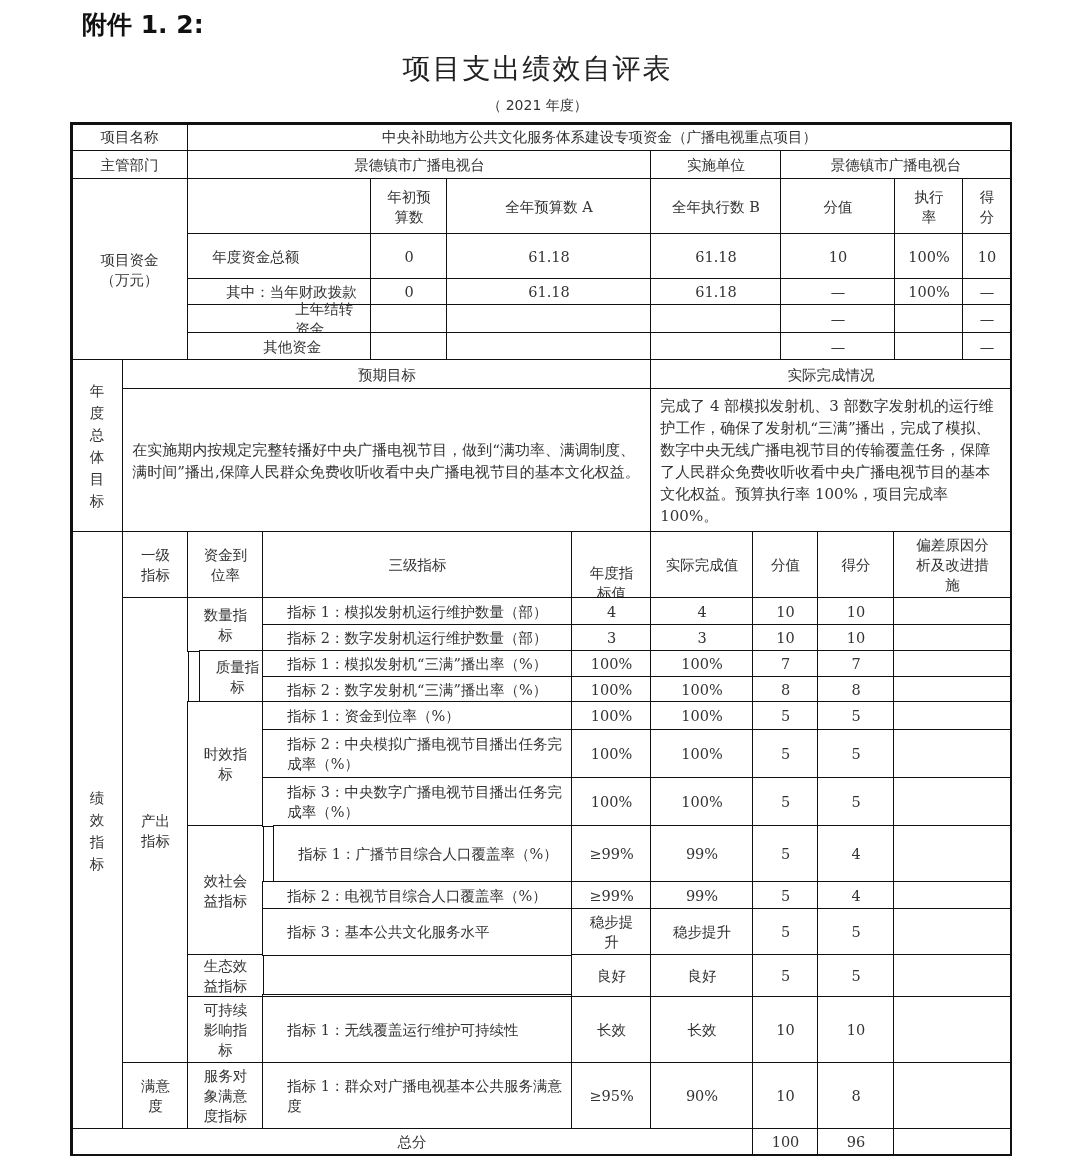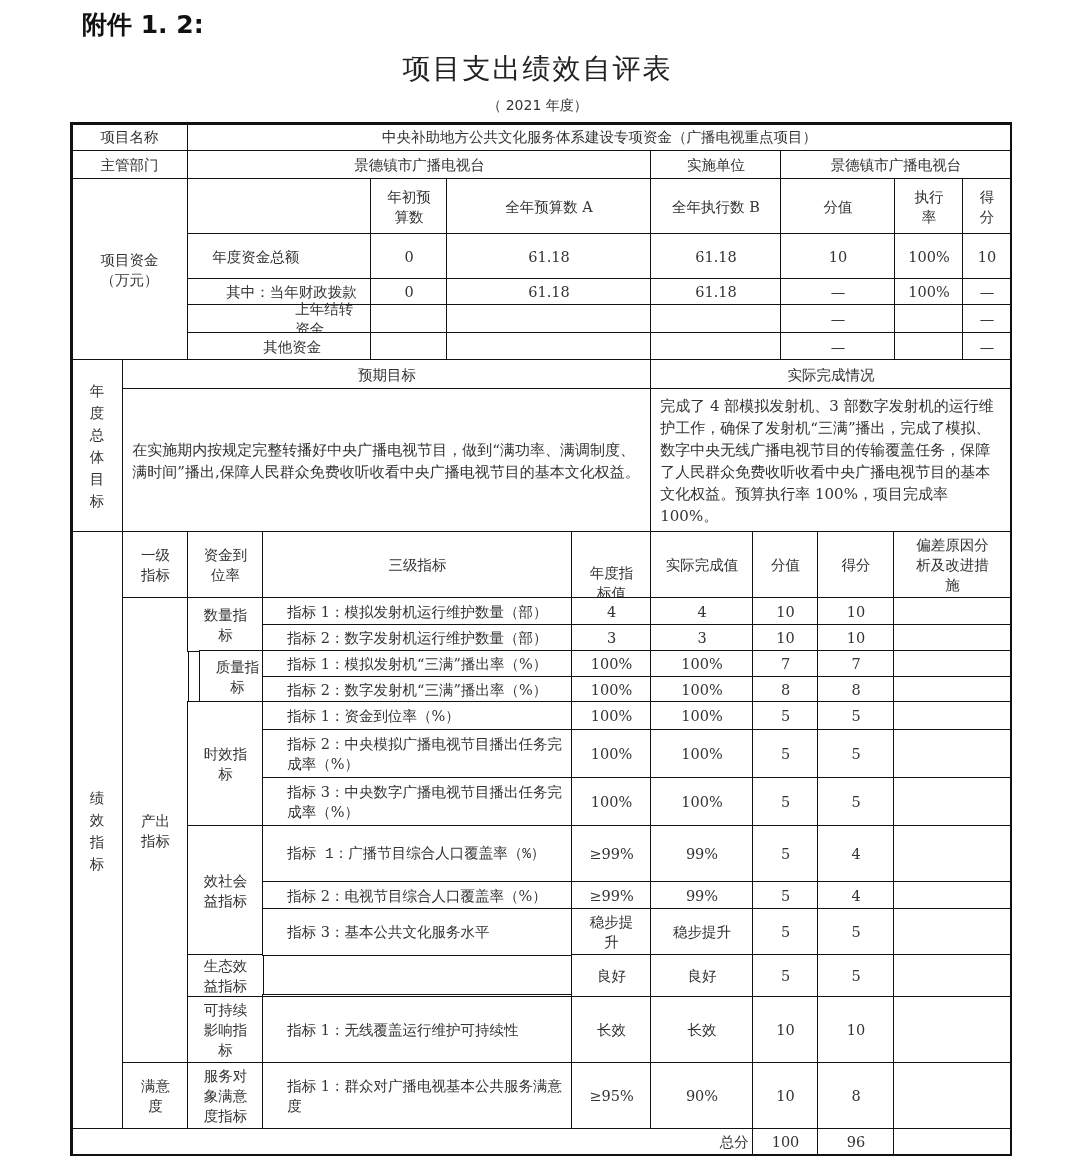--- a/index.html
+++ b/index.html
@@ -340,21 +340,21 @@
     </div>
     <div class="c" style="left: 753px; top: 778px; width: 66.5px; height: 49.5px;">
       <span>5</span>
     </div>
     <div class="c" style="left: 818px; top: 778px; width: 77.5px; height: 49.5px;">
       <span>5</span>
     </div>
     <div class="c" style="left: 894px; top: 778px; width: 118.5px; height: 49.5px;">
       <span></span>
     </div>
-    <div class="c left" style="left: 263px; top: 826px; width: 310.5px; height: 57.5px; font-family: Liberation Mono, monospace;">
+    <div class="c left" style="left: 274px; top: 826px; width: 310.5px; height: 57.5px;">
       <span>指标 1：广播节目综合人口覆盖率（%）</span>
     </div>
     <div class="c" style="left: 572px; top: 826px; width: 80.5px; height: 57.5px;">
       <span style="max-width: 48px;">≥99%</span>
     </div>
     <div class="c" style="left: 651px; top: 826px; width: 103.5px; height: 57.5px;">
       <span>99%</span>
     </div>
     <div class="c" style="left: 753px; top: 826px; width: 66.5px; height: 57.5px;">
       <span>5</span>
@@ -448,21 +448,21 @@
     </div>
     <div class="c" style="left: 753px; top: 1063px; width: 66.5px; height: 67.5px;">
       <span>10</span>
     </div>
     <div class="c" style="left: 818px; top: 1063px; width: 77.5px; height: 67.5px;">
       <span>8</span>
     </div>
     <div class="c" style="left: 894px; top: 1063px; width: 118.5px; height: 67.5px;">
       <span></span>
     </div>
-    <div class="c" style="left: 71px; top: 1129px; width: 683.5px; height: 27.5px; justify-content: flex-end;">
+    <div class="c" style="left: 71px; top: 1129px; width: 683.5px; height: 27.5px;">
       <span>总分</span>
     </div>
     <div class="c" style="left: 753px; top: 1129px; width: 66.5px; height: 27.5px;">
       <span>100</span>
     </div>
     <div class="c" style="left: 818px; top: 1129px; width: 77.5px; height: 27.5px;">
       <span>96</span>
     </div>
     <div class="c" style="left: 894px; top: 1129px; width: 118.5px; height: 27.5px;">
       <span></span>

